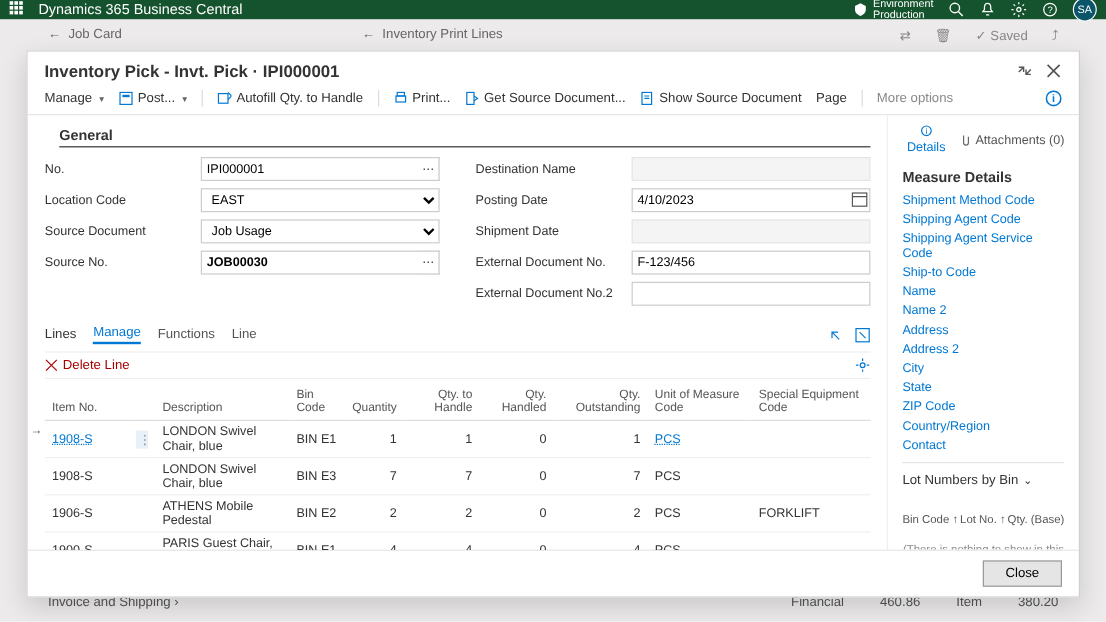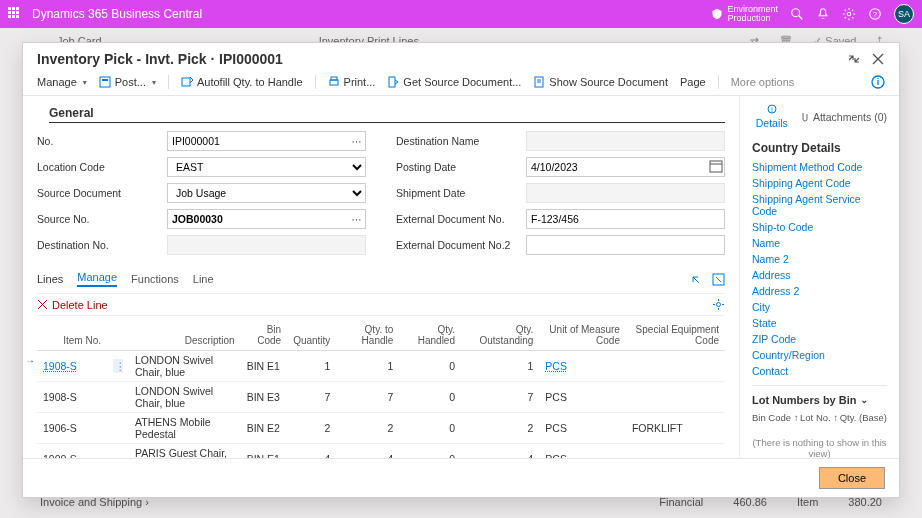--- a/index.html
+++ b/index.html
@@ -1,19 +1,19 @@
 <!DOCTYPE html>
 <html><head>
 <meta charset="utf-8">
 <style>
   * { box-sizing: border-box; margin: 0; padding: 0; font-family: "Segoe UI", -apple-system, sans-serif; }
   body { background: #eceaea; width: 922px; height: 518px; overflow: hidden; font-size: 11px; color: #333; }
   
   
-  .topbar { background: #d946ef; color: #fff; height: 28px; display: flex; align-items: center; padding: 0 8px; justify-content: space-between; }
+  .topbar { background: #14532d; color: #fff; height: 16px; display: flex; align-items: center; padding: 0 8px; justify-content: space-between; }
   .topbar-left { display: flex; align-items: center; gap: 10px; }
   .app-launcher { width: 14px; height: 14px; display: grid; grid-template-columns: repeat(3,3px); grid-template-rows: repeat(3,3px); gap: 1px; }
   .app-launcher span { background: #fff; }
   .topbar-title { font-size: 12px; }
   .topbar-right { display: flex; align-items: center; gap: 12px; font-size: 12px; }
   .env { display: flex; align-items: center; gap: 4px; font-size: 9px; line-height: 1; }
   .env svg { width: 12px; height: 12px; }
   .env-text { display: flex; flex-direction: column; }
   .avatar { width: 20px; height: 20px; border-radius: 50%; background: #0b556a; display: flex; align-items: center; justify-content: center; font-size: 9px; border:1px solid #fff; }
   .ticon { width: 14px; height: 14px; }
@@ -61,47 +61,47 @@
   .lines-header { display: flex; align-items: center; margin-top: 16px; gap: 14px; font-size: 11px; }
   .lines-header .tab { color: #555; cursor: pointer; }
   .lines-header .tab.active { color: #0078d4; border-bottom: 2px solid #0078d4; padding-bottom: 2px; }
   .lines-header .title { font-weight: 400; color: #333; }
   .lines-header .iconsr { margin-left: auto; display: flex; gap: 10px; color: #0078d4; }
   
   .lines-toolbar { margin-top: 6px; display: flex; justify-content: space-between; padding: 4px 0; border-top:1px solid #eee; border-bottom:1px solid #eee; }
   .delete-line { color: #a80000; cursor: pointer; display: flex; align-items: center; gap: 4px; }
   
   table.grid { width: 100%; border-collapse: collapse; margin-top: 4px; font-size: 10.5px; }
-  table.grid th { text-align: right; font-weight: 400; color: #555; padding: 4px 6px; border-bottom: 1px solid #ddd; font-size: 10px; vertical-align: bottom; }
+  table.grid th { text-align: left; font-weight: 400; color: #555; padding: 4px 6px; border-bottom: 1px solid #ddd; font-size: 10px; vertical-align: bottom; }
   table.grid th.num { text-align: right; }
   table.grid td { padding: 3px 6px; border-bottom: 1px solid #f0f0f0; }
   table.grid td.num { text-align: right; }
   table.grid tr.sel td:first-child { position: relative; }
   .row-arrow { position: absolute; left: -12px; top: 3px; font-size: 10px; color: #555; }
   .cell-link { color: #0078d4; text-decoration: underline dotted; }
   .row-menu { display: inline-block; width: 10px; text-align: center; color: #888; cursor: pointer; background:#e8f1f8; padding:1px 2px; }
   
   
   .side-tabs { display: flex; gap: 12px; justify-content: flex-end; font-size: 10.5px; margin-bottom: 6px; }
   .side-tabs .stab { display: flex; align-items: center; gap: 3px; cursor: pointer; color: #555; }
   .side-tabs .stab.active { color: #0078d4; flex-direction: column; }
   .side-section-title { font-size: 12px; font-weight: 600; margin: 6px 0; }
   .side-list { display: flex; flex-direction: column; gap: 4px; }
   .side-list a { color: #0078d4; font-size: 10.5px; cursor: pointer; }
   .side hr { border: none; border-top: 1px solid #e5e5e5; margin: 8px 0; }
-  .lot-header { font-size: 11px; font-weight: 700; display: flex; align-items: center; gap: 4px; }
-  .lot-cols { display: flex; justify-content: space-between; font-size: 9.5px; color: #555; margin-top: 6px; }
+  .lot-header { font-size: 11px; font-weight: 400; display: flex; align-items: center; gap: 4px; }
+  .lot-cols { display: flex; justify-content: space-between; font-size: 9.5px; color: #555; margin-top: 22px; }
   .lot-empty { text-align: center; color: #888; font-size: 9.5px; padding: 14px 0; }
   .scrollbar-fake { height: 6px; background: #f4f4f4; margin-top: 10px; position: relative; }
   .scrollbar-fake::before, .scrollbar-fake::after { content:""; position:absolute; top:-2px; width:0; height:0; border-top:5px solid transparent; border-bottom:5px solid transparent; }
   .scrollbar-fake::before { left:-6px; border-right:6px solid #888; }
   .scrollbar-fake::after { right:-6px; border-left:6px solid #888; }
   
   .footer { border-top: 1px solid #e5e5e5; padding: 8px 14px; display: flex; justify-content: flex-end; }
-  .close-btn { border: 1px solid #999; background: #fdba74; padding: 4px 18px; font-size: 11px; cursor: pointer; }
+  .close-btn { border: 1px solid #999; background: #e5e5e5; padding: 4px 18px; font-size: 11px; cursor: pointer; }
 </style>
 </head>
 <body>
 
 <div class="topbar">
   <div class="topbar-left">
     <div class="app-launcher">
         <span></span>
         <span></span>
         <span></span>
@@ -247,24 +247,20 @@
               <label>Location Code</label>
               <div class="control"><select><option>EAST</option></select></div>
             </div>
           <div class="field">
               <label>Source Document</label>
               <div class="control"><select><option>Job Usage</option></select></div>
             </div>
           <div class="field">
               <label>Source No.</label>
               <div class="control"><input style="padding-right: 20px; font-weight: bold;" value="JOB00030"><span class="lookup">⋯</span></div>
-            </div>
-          <div class="field">
-              <label>Destination No.</label>
-              <div class="control"><input readonly="" value="" style=""></div>
             </div>
         </div>
         <div class="form-col">
           <div class="field">
               <label>Destination Name</label>
               <div class="control"><input readonly="" value="" style=""></div>
             </div>
           <div class="field">
               <label>Posting Date</label>
               <div class="control"><input value="4/10/2023" style=""><svg class="cal" viewBox="0 0 14 14">
@@ -392,21 +388,21 @@
             </svg>
             <span>Details</span>
           </span>
         <span class="stab">
             <svg width="10" height="10" viewBox="0 0 10 10">
               <path fill="none" stroke="#666" d="M3 1v6a2 2 0 004 0V2"></path>
             </svg>
             <span>Attachments (0)</span>
           </span>
       </div>
-      <div class="side-section-title">Country Details</div>
+      <div class="side-section-title">Measure Details</div>
       <div class="side-list" id="side-fields">
           <a>Shipment Method Code</a>
           <a>Shipping Agent Code</a>
           <a>Shipping Agent Service Code</a>
           <a>Ship-to Code</a>
           <a>Name</a>
           <a>Name 2</a>
           <a>Address</a>
           <a>Address 2</a>
           <a>City</a>

